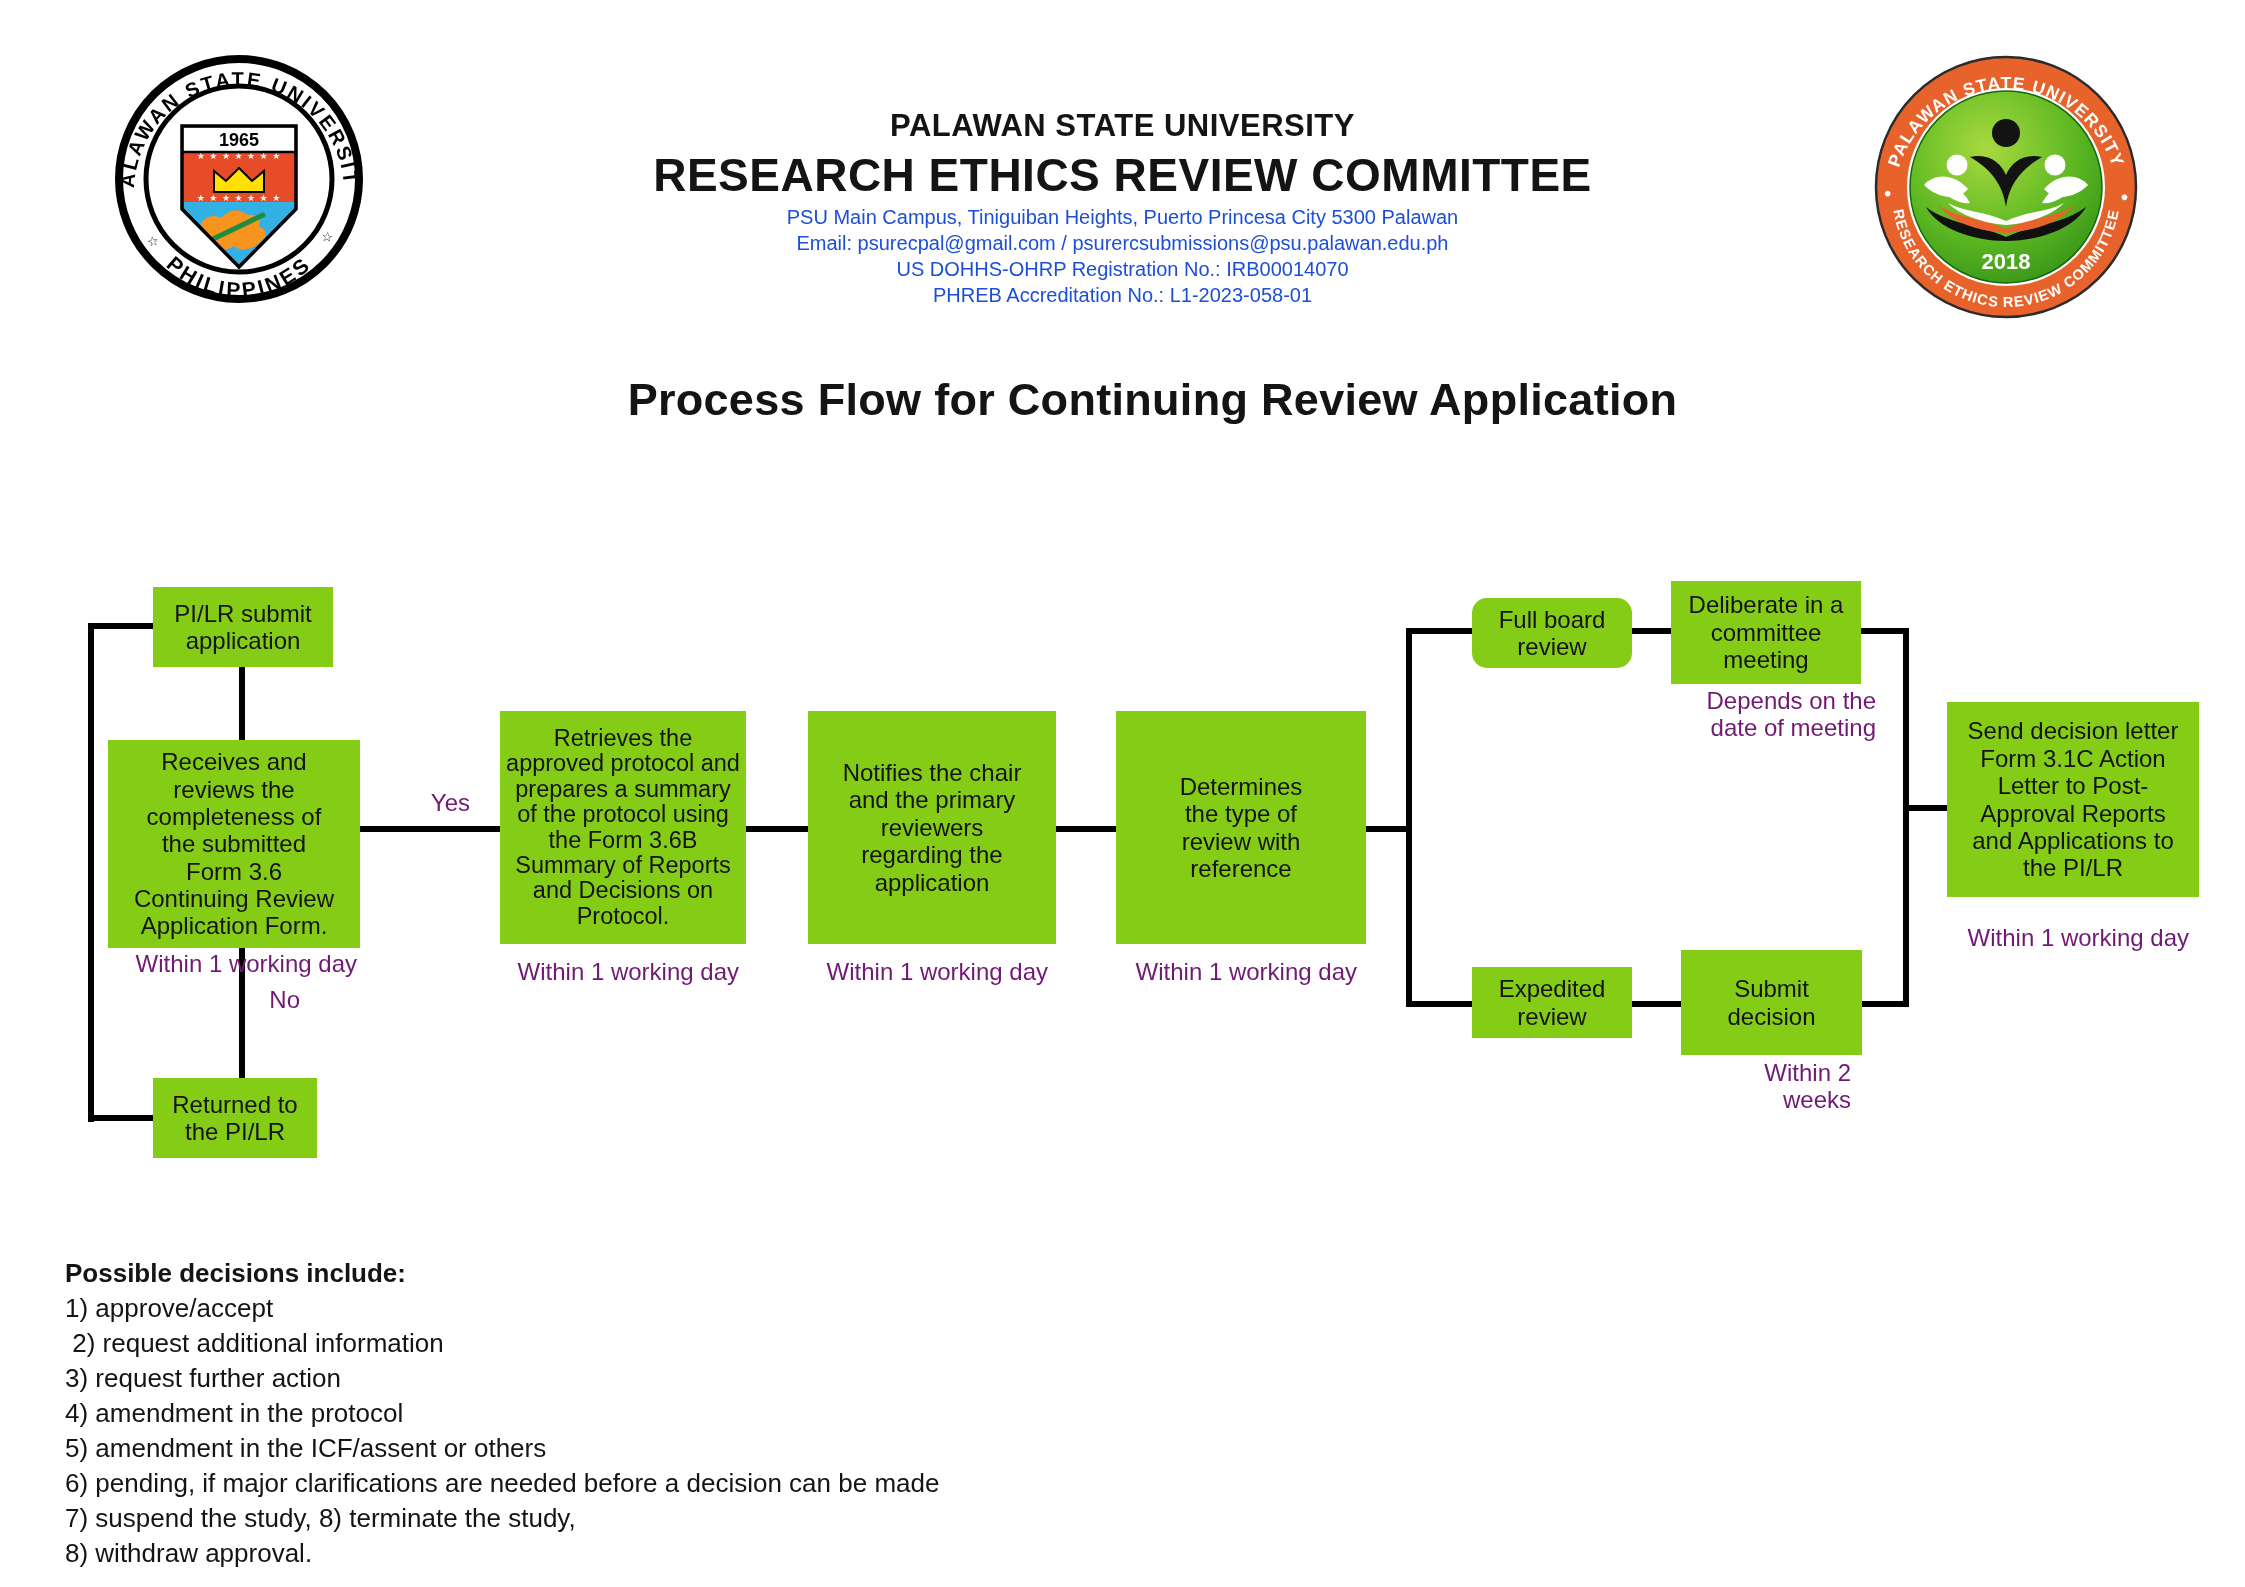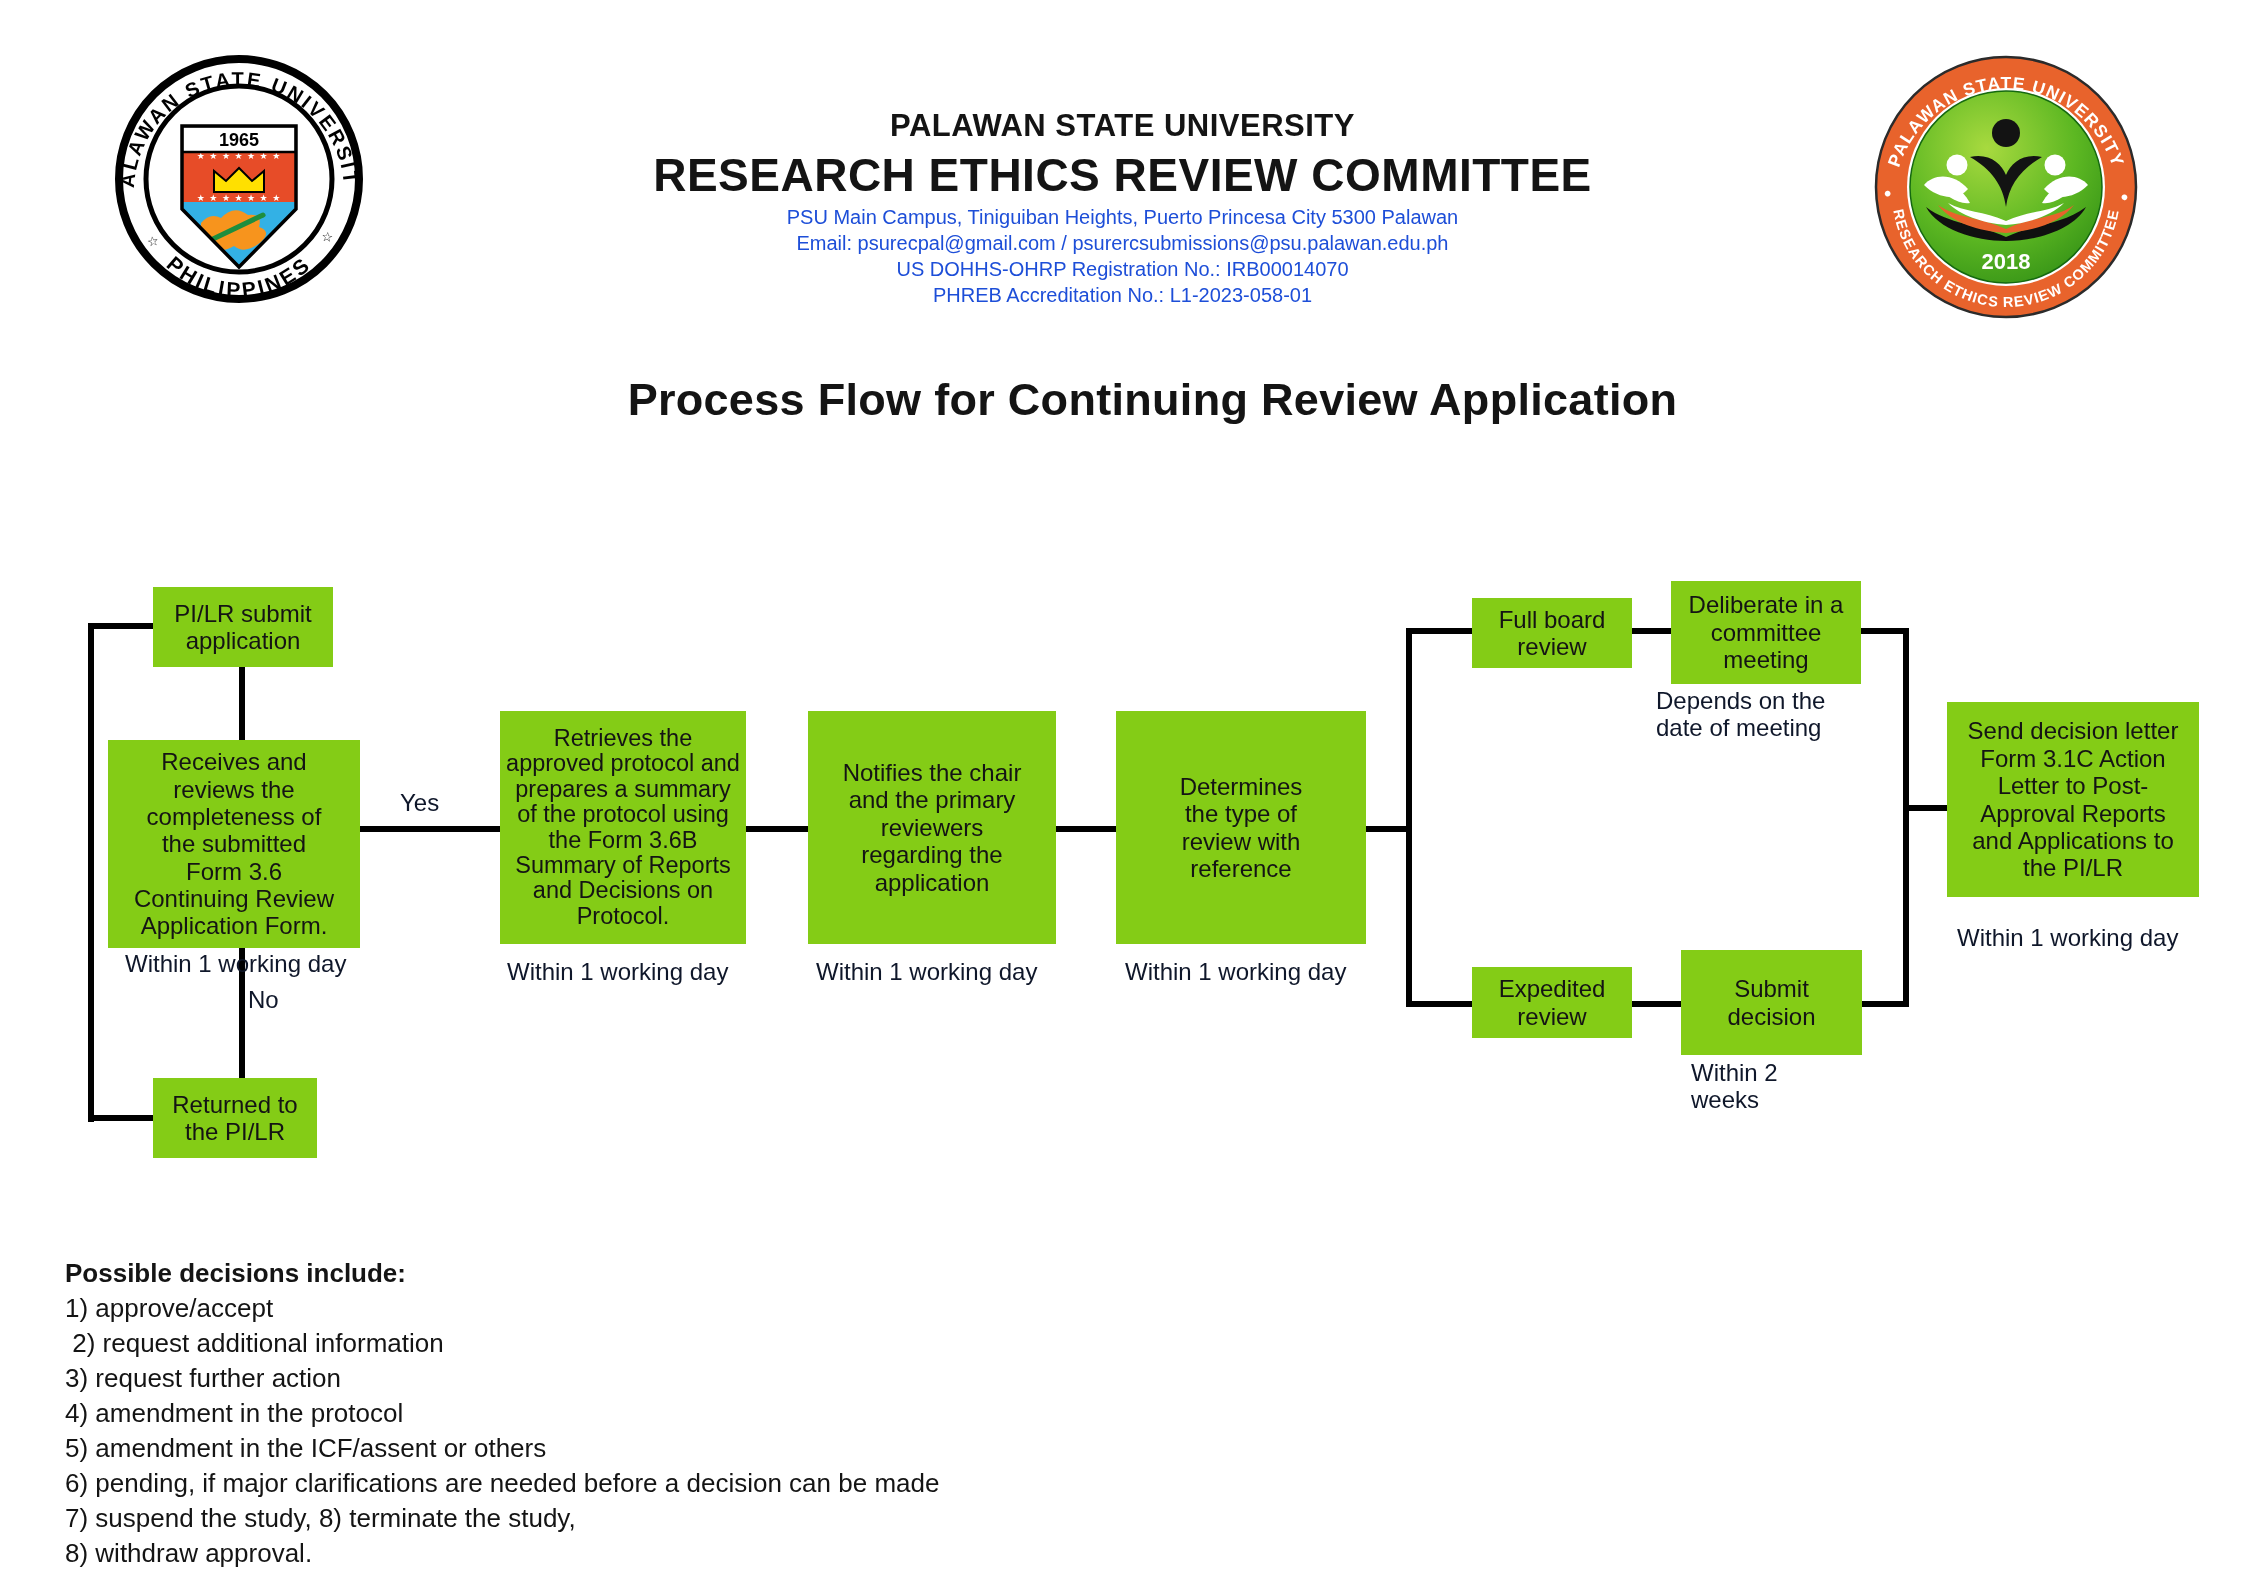--- a/index.html
+++ b/index.html
@@ -11,21 +11,21 @@
   .hdr-univ{font-size:31px;font-weight:700;letter-spacing:.5px;line-height:40px;}
   .hdr-committee{font-size:46px;font-weight:700;letter-spacing:.5px;line-height:58px;}
   .hdr-small{font-size:20px;line-height:26px;color:#1d4ed8;}
 
   .page-title{position:absolute;left:60px;right:0;top:374px;text-align:center;
               font-size:45px;font-weight:700;letter-spacing:.3px;}
 
   
   .box{position:absolute;background:#84cc16;display:flex;align-items:center;justify-content:center;
        text-align:center;font-size:24px;line-height:1.14;color:#141414;box-sizing:border-box;}
-  .lbl{position:absolute;font-size:24px;color:#0f172a;text-align:left;line-height:27px;}
+  .lbl{position:absolute;font-size:24px;color:#701a75;text-align:right;line-height:27px;}
   .line{position:absolute;background:#000000;}
 
   
   .decisions{position:absolute;left:65px;top:1256px;font-size:26px;line-height:35px;}
   .decisions .dhead{font-weight:700;}
   .decision-item{white-space:pre-wrap;}
 
   .logo{position:absolute;}
 </style>
 </head>
@@ -150,21 +150,21 @@
     <div class="box" style="left:108px;top:740px;width:252px;height:208px;padding:0 25px;">Receives and reviews the completeness of the submitted Form 3.6 Continuing Review Application Form.</div>
 
     <div class="box" style="left:153px;top:1078px;width:164px;height:80px;padding:17px 10px;">Returned to the PI/LR</div>
 
     <div class="box" style="left:500px;top:711px;width:246px;height:233px;padding:0 4px;font-size:23.5px;line-height:1.08;">Retrieves the approved protocol and prepares a summary of the protocol using the Form 3.6B Summary of Reports and Decisions on Protocol.</div>
 
     <div class="box" style="left:808px;top:711px;width:248px;height:233px;padding:0 34px;">Notifies the chair and the primary reviewers regarding the application</div>
 
     <div class="box" style="left:1116px;top:711px;width:250px;height:233px;padding:0 45px;">Determines the type of review with reference</div>
 
-    <div class="box" style="left:1472px;top:598px;width:160px;height:70px;padding:0 8px;">Full board review</div>
+    <div class="box" style="left:1472px;top:598px;width:160px;height:70px;padding:0 8px;border-radius:15px;">Full board review</div>
 
     <div class="box" style="left:1671px;top:581px;width:190px;height:103px;padding:0 10px;">Deliberate in a committee meeting</div>
 
     <div class="box" style="left:1472px;top:967px;width:160px;height:71px;padding:0 8px;">Expedited review</div>
 
     <div class="box" style="left:1681px;top:950px;width:181px;height:105px;padding:0 20px;">Submit decision</div>
 
     <div class="box" style="left:1947px;top:702px;width:252px;height:195px;padding:16px 10px;">Send decision letter Form 3.1C Action Letter to Post-Approval Reports and Applications to the PI/LR</div>
 
     <div class="lbl" style="left:400px;top:789px;width:70px;">Yes</div>

